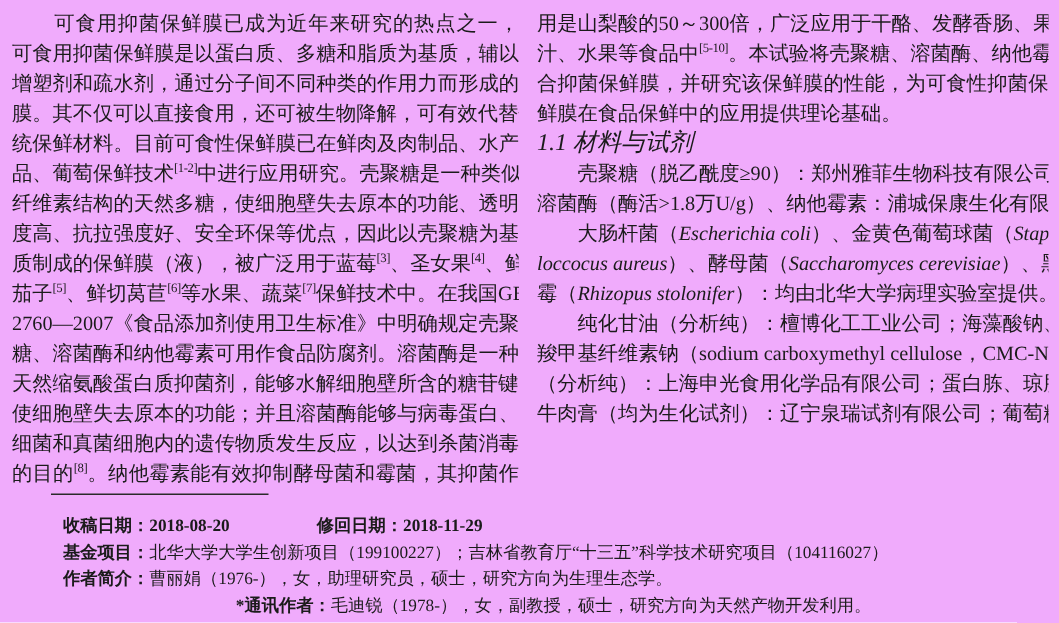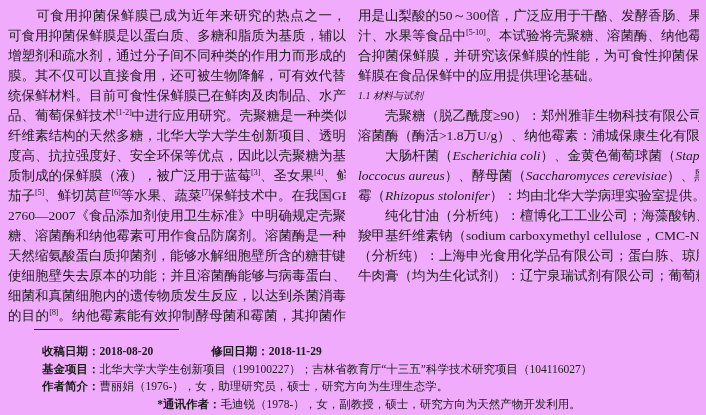--- a/index.html
+++ b/index.html
@@ -16,21 +16,21 @@
   .col-right{left:358px;width:341px;}
   .tline{
     height:20px;line-height:20px;
     white-space:nowrap;overflow:hidden;
     text-align:justify;text-align-last:justify;
   }
   .tline.endline{text-align-last:left;}
   .tline sup{font-size:8.5px;vertical-align:super;line-height:0;letter-spacing:-0.3px;}
   .tline i{font-style:italic;}
   .heading-1{height:20px;line-height:20px;font-weight:bold;font-size:14px;white-space:nowrap;}
-  .heading-1-1{height:20px;line-height:20px;font-style:italic;font-size:10px;white-space:nowrap;}
+  .heading-1-1{height:20px;line-height:20px;font-style:italic;font-size:16px;white-space:nowrap;}
   .footnote-divider{
     position:absolute;left:34px;top:329px;
     width:145px;height:1px;background:#2a2a2a;
   }
   .footnote{
     position:absolute;left:42px;top:343px;width:660px;
     font-size:11.5px;color:#1b1b1b;
   }
   .fline{height:17.5px;line-height:17.5px;white-space:nowrap;overflow:hidden;}
   .flabel{font-weight:bold;}
@@ -44,21 +44,21 @@
 <div class="page">
 
   <div class="col col-left">
     <div>
         <div class="tline">　　可食用抑菌保鲜膜已成为近年来研究的热点之一，</div>
         <div class="tline">可食用抑菌保鲜膜是以蛋白质、多糖和脂质为基质，辅以</div>
         <div class="tline">增塑剂和疏水剂，通过分子间不同种类的作用力而形成的</div>
         <div class="tline">膜。其不仅可以直接食用，还可被生物降解，可有效代替传</div>
         <div class="tline">统保鲜材料。目前可食性保鲜膜已在鲜肉及肉制品、水产</div>
         <div class="tline">品、葡萄保鲜技术<sup>[1-2]</sup>中进行应用研究。壳聚糖是一种类似</div>
-        <div class="tline">纤维素结构的天然多糖，北华大学大学生创新项目、透明</div>
+        <div class="tline">纤维素结构的天然多糖，使细胞壁失去原本的功能、透明</div>
         <div class="tline">度高、抗拉强度好、安全环保等优点，因此以壳聚糖为基</div>
         <div class="tline">质制成的保鲜膜（液），被广泛用于蓝莓<sup>[3]</sup>、圣女果<sup>[4]</sup>、鲜切</div>
         <div class="tline">茄子<sup>[5]</sup>、鲜切莴苣<sup>[6]</sup>等水果、蔬菜<sup>[7]</sup>保鲜技术中。在我国GB</div>
         <div class="tline">2760—2007《食品添加剂使用卫生标准》中明确规定壳聚</div>
         <div class="tline">糖、溶菌酶和纳他霉素可用作食品防腐剂。溶菌酶是一种</div>
         <div class="tline">天然缩氨酸蛋白质抑菌剂，能够水解细胞壁所含的糖苷键，</div>
         <div class="tline">使细胞壁失去原本的功能；并且溶菌酶能够与病毒蛋白、</div>
         <div class="tline">细菌和真菌细胞内的遗传物质发生反应，以达到杀菌消毒</div>
         <div class="tline">的目的<sup>[8]</sup>。纳他霉素能有效抑制酵母菌和霉菌，其抑菌作</div>
       </div>

